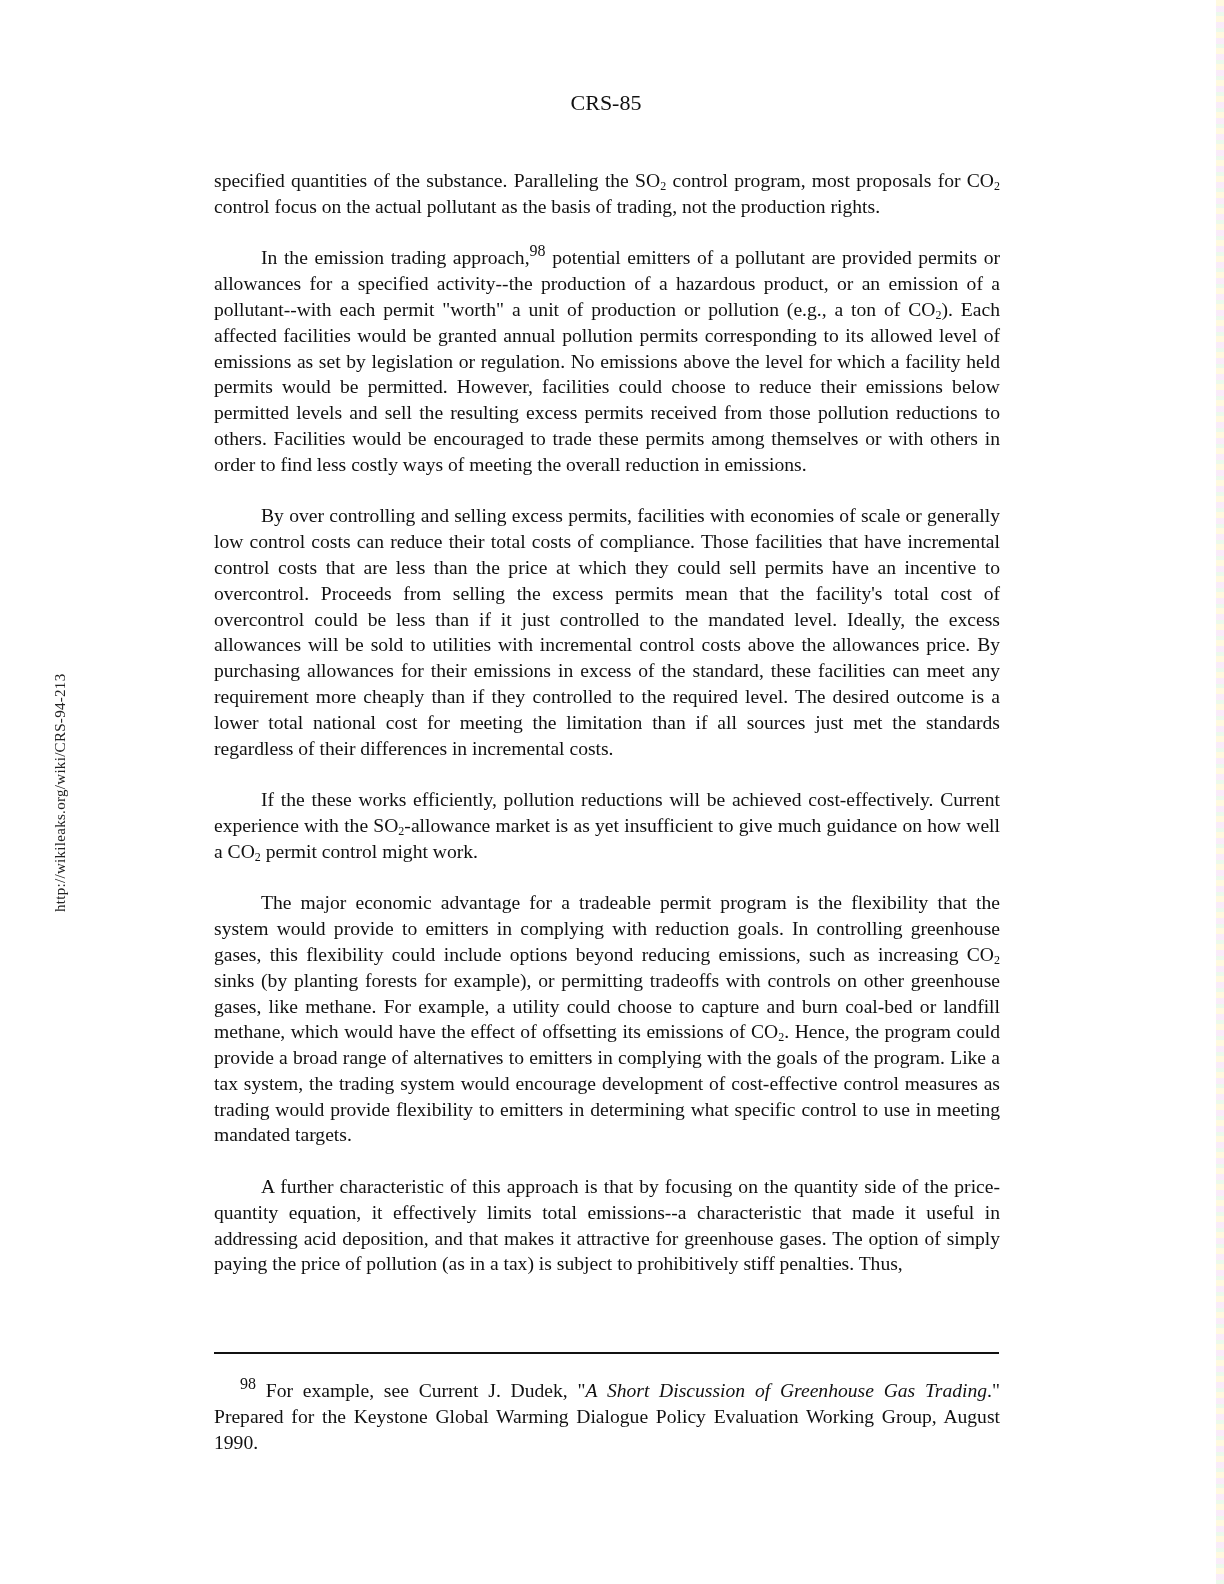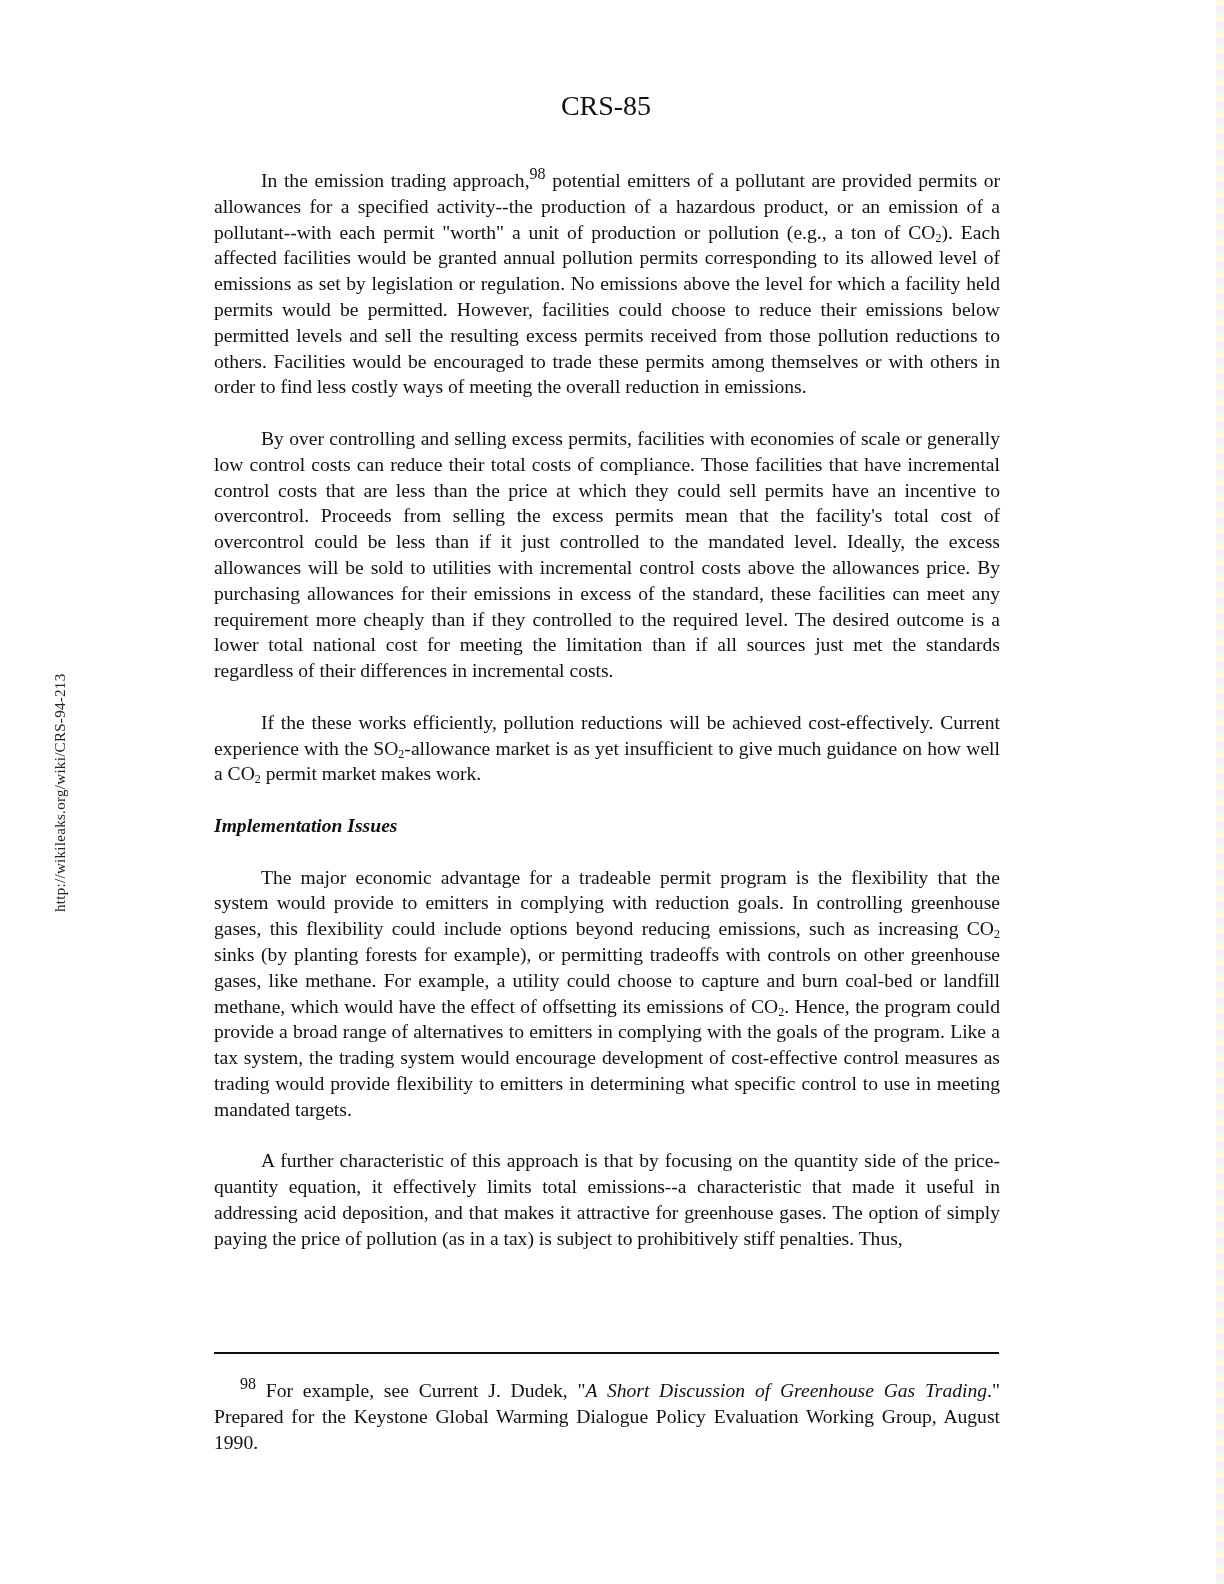--- a/index.html
+++ b/index.html
@@ -13,21 +13,21 @@
     background: repeating-linear-gradient(180deg, #fff6cc 0 6px, #f6e0f6 6px 12px, #e0f6e0 12px 16px);
     opacity: 0.6;
   }
   .side-url {
     position: absolute; left: 52px; top: 912px;
     transform: rotate(-90deg); transform-origin: left top;
     font-size: 15px; letter-spacing: 0.3px; color: #222; white-space: nowrap;
   }
   .page-num {
     position: absolute; top: 90px; left: 0; width: 1212px; text-align: center;
-    font-size: 28px;
+    font-size: 22px;
   }
   .body-text {
     position: absolute; left: 214px; top: 168px; width: 786px;
     font-size: 19.6px; line-height: 25.8px; text-align: justify;
   }
   .para { margin: 0 0 25.8px 0; }
   .indent { text-indent: 47px; }
   .heading { font-weight: bold; font-style: italic; margin: 0 0 25.8px 0; }
   sub { font-size: 12px; vertical-align: -3px; line-height: 0; }
   sup { font-size: 16px; vertical-align: 8px; line-height: 0; }
@@ -44,28 +44,28 @@
 </head>
 <body>
 
 <div class="edge-strip"></div>
 
 <div class="side-url">http://wikileaks.org/wiki/CRS-94-213</div>
 
 <div class="page-num">CRS-85</div>
 
 <div class="body-text">
+  <p class="para"><span>specified quantities of the substance.  Paralleling the SO</span><sub>2</sub><span> control program, most proposals for CO</span><sub>2</sub><span> control focus on the actual pollutant as the basis of trading, not the production rights.</span></p>
 
   <p class="para indent"><span>In the emission trading approach,</span><sup>98</sup><span> potential emitters of a pollutant are provided permits or allowances for a specified activity--the production of a hazardous product, or an emission of a pollutant--with each permit "worth" a unit of production or pollution (e.g., a ton of CO</span><sub>2</sub><span>). Each affected facilities would be granted annual pollution permits corresponding to its allowed level of emissions as set by legislation or regulation.  No emissions above the level for which a facility held permits would be permitted.  However, facilities could choose to reduce their emissions below permitted levels and sell the resulting excess permits received from those pollution reductions to others.  Facilities would be encouraged to trade these permits among themselves or with others in order to find less costly ways of meeting the overall reduction in emissions.</span></p>
 
   <p class="para indent">By over controlling and selling excess permits, facilities with economies of scale or generally low control costs can reduce their total costs of compliance.  Those facilities that have incremental control costs that are less than the price at which they could sell permits have an incentive to overcontrol.  Proceeds from selling the excess permits mean that the facility's total cost of overcontrol could be less than if it just controlled to the mandated level.  Ideally, the excess allowances will be sold to utilities with incremental control costs above the allowances price.  By purchasing allowances for their emissions in excess of the standard, these facilities can meet any requirement more cheaply than if they controlled to the required level.  The desired outcome is a lower total national cost for meeting the limitation than if all sources just met the standards regardless of their differences in incremental costs.</p>
 
-  <p class="para indent"><span>If the these works efficiently, pollution reductions will be achieved cost-effectively. Current experience with the SO</span><sub>2</sub><span>-allowance market is as yet insufficient to give much guidance on how well a CO</span><sub>2</sub><span> permit market makes work.</span></p>
+  <p class="para indent"><span>If the these works efficiently, pollution reductions will be achieved cost-effectively. Current experience with the SO</span><sub>2</sub><span>-allowance market is as yet insufficient to give much guidance on how well a CO</span><sub>2</sub><span> permit control might work.</span></p>
 
-  <p class="heading">Implementation Issues</p>
 
   <p class="para indent"><span>The major economic advantage for a tradeable permit program is the flexibility that the system would provide to emitters in complying with reduction goals.  In controlling greenhouse gases, this flexibility could include options beyond reducing emissions, such as increasing CO</span><sub>2</sub><span> sinks (by planting forests for example), or permitting tradeoffs with controls on other greenhouse gases, like methane.  For example, a utility could choose to capture and burn coal-bed or landfill methane, which would have the effect of offsetting its emissions of CO</span><sub>2</sub><span>.  Hence, the program could provide a broad range of alternatives to emitters in complying with the goals of the program.  Like a tax system, the trading system would encourage development of cost-effective control measures as trading would provide flexibility to emitters in determining what specific control to use in meeting mandated targets.</span></p>
 
   <p class="para indent">A further characteristic of this approach is that by focusing on the quantity side of the price-quantity equation, it effectively limits total emissions--a characteristic that made it useful in addressing acid deposition, and that makes it attractive for greenhouse gases.  The option of simply paying the price of pollution (as in a tax) is subject to prohibitively stiff penalties.  Thus,</p>
 </div>
 
 <div class="rule"></div>
 
 <div class="footnote">
   <span class="ind"></span><sup>98</sup><span>  For example, see Current J. Dudek, "</span><em>A Short Discussion of Greenhouse Gas Trading</em><span>." Prepared for the Keystone Global Warming Dialogue Policy Evaluation Working Group, August 1990.</span>

